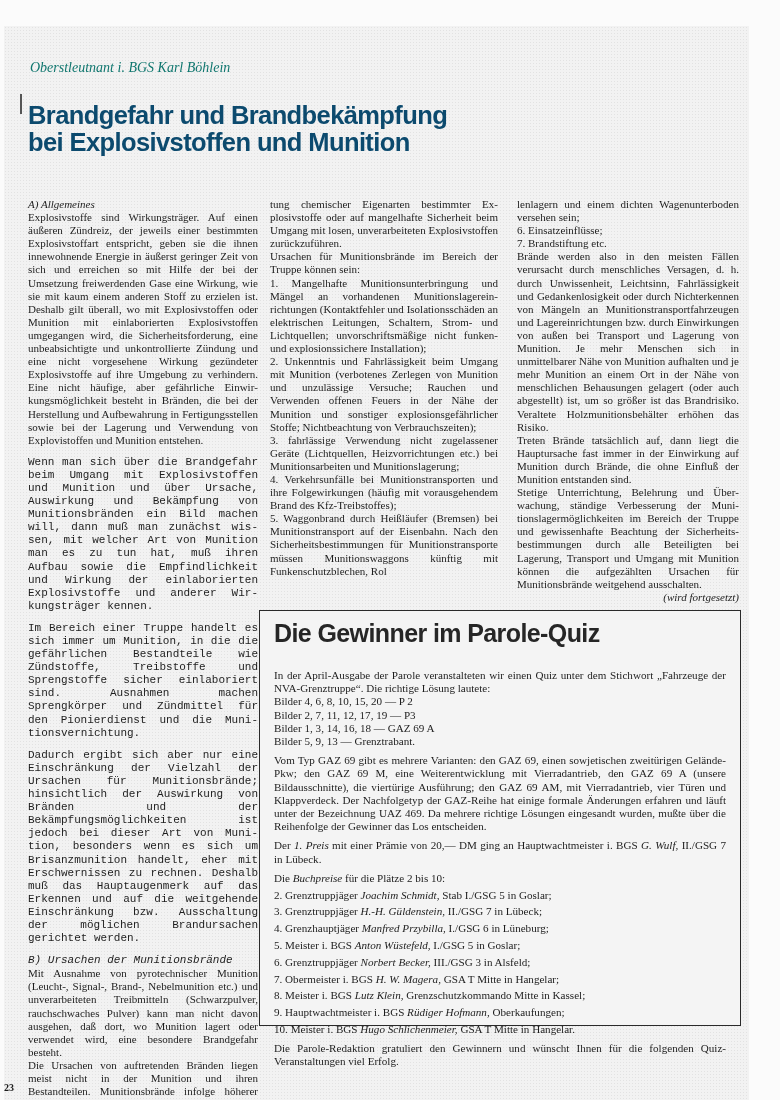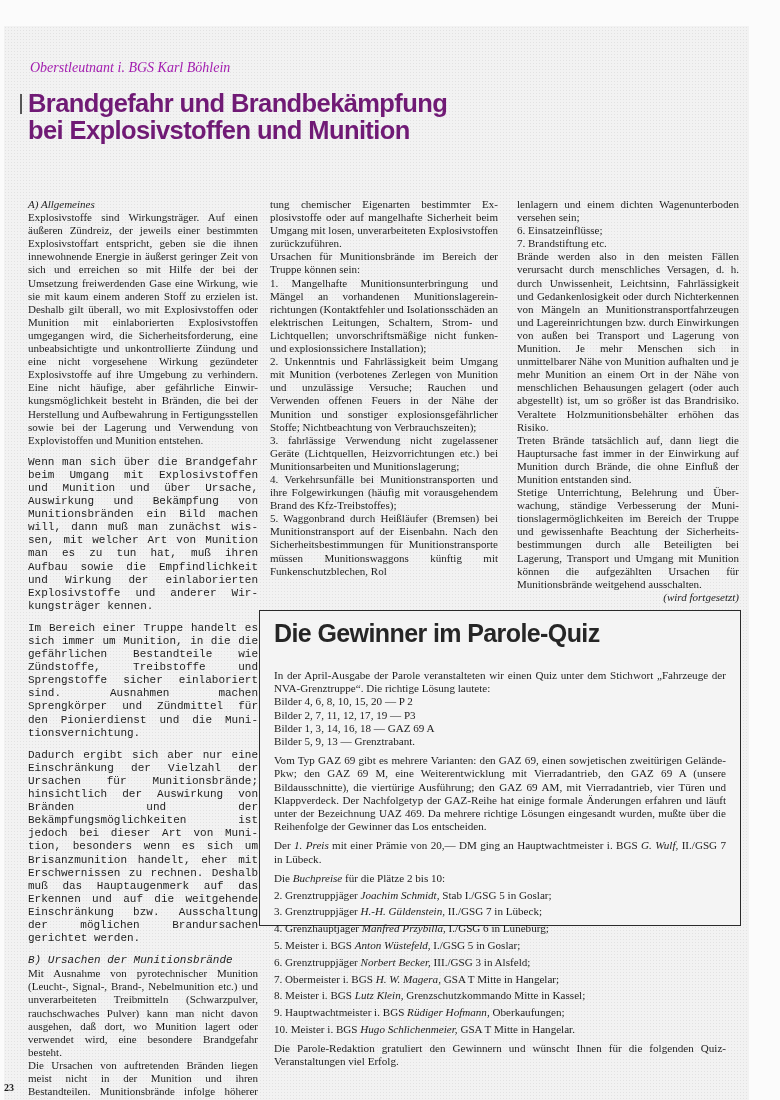--- a/index.html
+++ b/index.html
@@ -10,44 +10,44 @@
     color: #1d1d1d;
   }
   .page {
     position: absolute; left: 4px; top: 26px; width: 745px; height: 1074px;
     background: #f2f2f2;
     background-image: radial-gradient(#e2e2e2 0.6px, transparent 0.7px);
     background-size: 3px 3px;
   }
   .author {
     position: absolute; left: 30px; top: 60px;
-    font-style: italic; font-size: 14px; color: #a21caf;
+    font-style: italic; font-size: 14px; color: #0f766e;
   }
   .title {
-    position: absolute; left: 28px; top: 90px; margin: 0;
+    position: absolute; left: 28px; top: 102px; margin: 0;
     font-family: "Liberation Sans", "DejaVu Sans", sans-serif;
     font-weight: bold; font-size: 25.5px; line-height: 27px;
-    letter-spacing: -0.6px; color: #701a75;
+    letter-spacing: -0.6px; color: #0c4a6e;
   }
   .col {
     position: absolute; top: 198px; font-size: 11px; line-height: 13.1px;
     text-align: justify; hyphens: manual;
   }
   .col p { margin: 0; }
   .col p.gap { margin-top: 9px; font-family: Liberation Mono, monospace; }
   .col .sub { font-style: italic; margin: 0; }
   .col1 { left: 28px; width: 230px; }
   .col2 { left: 270px; width: 228px; }
   .col3 { left: 517px; width: 222px; }
   .right { text-align: right; font-style: italic; }
   .pagenum {
     position: absolute; left: 4px; top: 1082px; font-size: 10px; font-weight: bold; text-align: right;
   }
   .quiz {
-    position: absolute; left: 259px; top: 610px; width: 482px; height: 316px;
+    position: absolute; left: 259px; top: 610px; width: 482px; height: 416px;
     border: 1.5px solid #2a2a2a; box-sizing: border-box; background: #f4f4f4;
   }
   .quiz h2 {
     margin: 0; position: absolute; left: 14px; top: 8px;
     font-family: "Liberation Sans", "DejaVu Sans", sans-serif;
     font-weight: bold; font-size: 25px; letter-spacing: -0.6px; color: #262626;
   }
   .quiz .body {
     position: absolute; left: 14px; top: 58px; width: 452px;
     font-size: 11.1px; line-height: 13.2px; text-align: justify;

